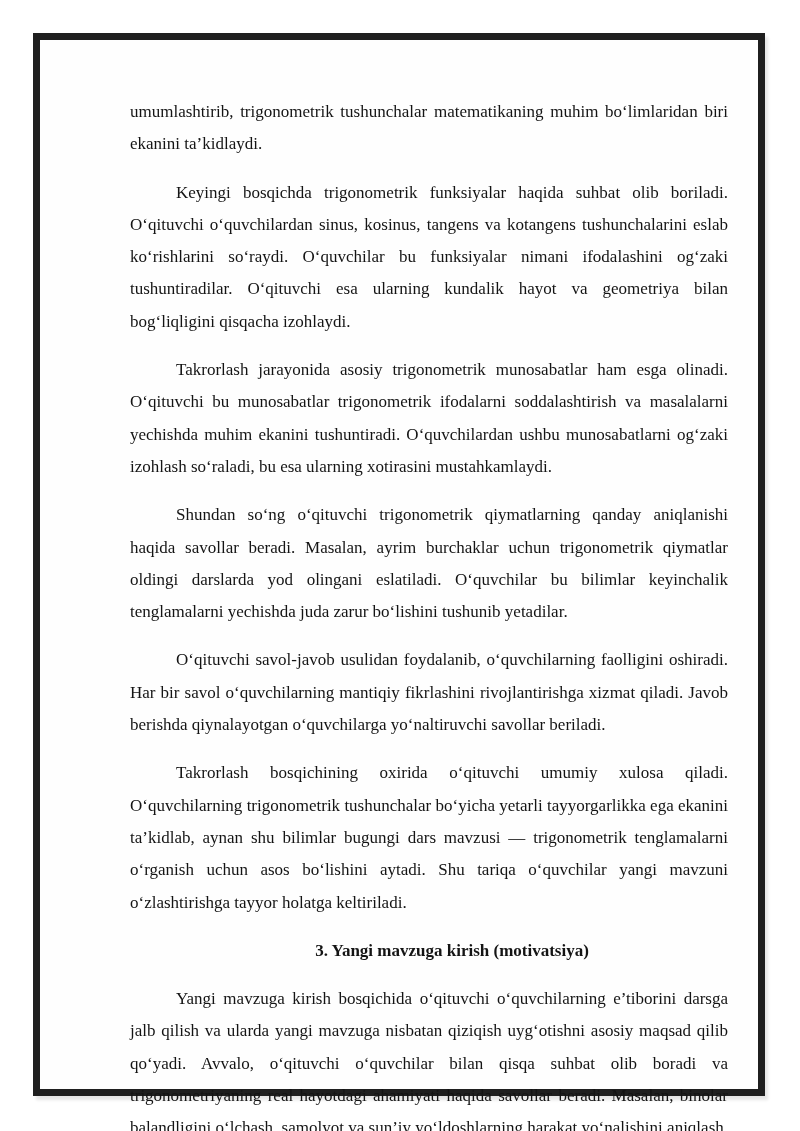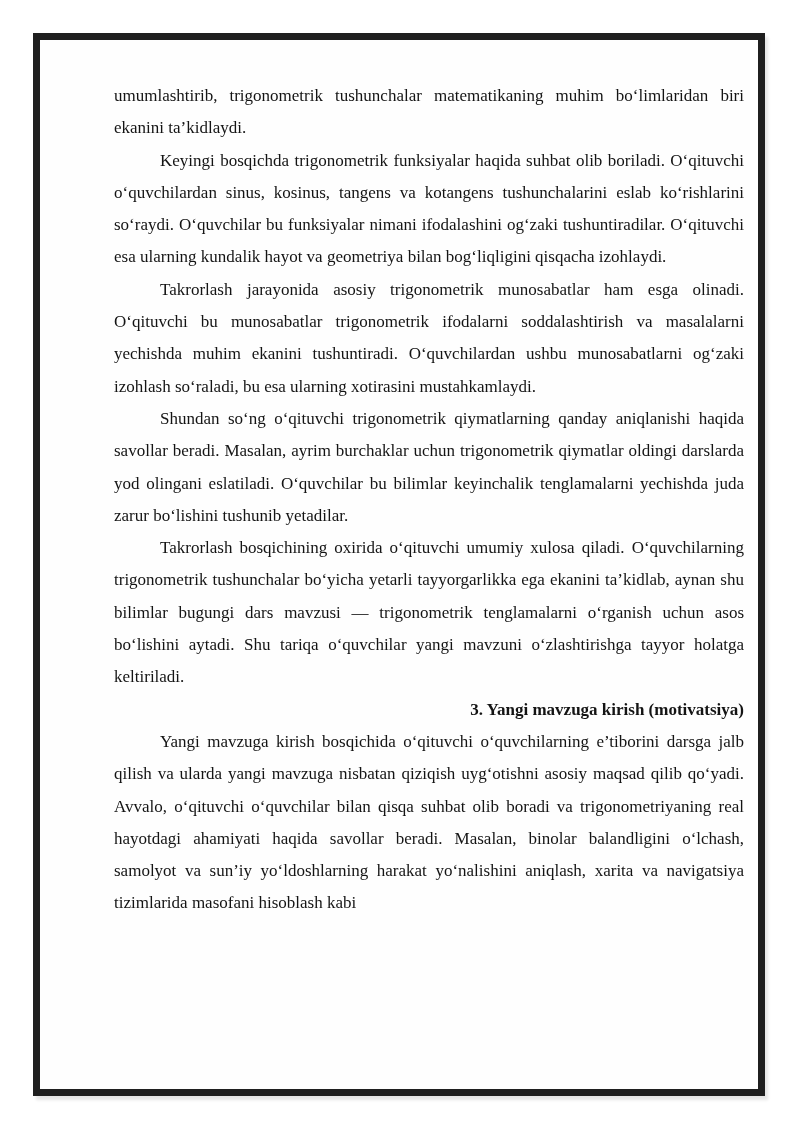--- a/index.html
+++ b/index.html
@@ -29,40 +29,41 @@
     position: absolute;
     left: 74px;
     top: 40px;
     width: 630px;
     font-size: 17px;
     line-height: 32.3px;
     color: #141414;
     text-align: justify;
   }
   p.para {
-    margin: 0;
+    margin: 16px;
     padding: 0;
     text-indent: 46px;
   }
   p.para.no-indent {
     text-indent: 0;
   }
   p.para.heading {
     font-weight: bold;
-    text-align: right;
+    text-align: center;
   }
 </style>
 </head>
 <body>
 
 <div>
   <div class="page-frame">
     <div class="text-block" id="text-block">
         <p class="para no-indent">umumlashtirib, trigonometrik tushunchalar matematikaning muhim bo‘limlaridan biri ekanini ta’kidlaydi.</p>
         <p class="para">Keyingi bosqichda trigonometrik funksiyalar haqida suhbat olib boriladi. O‘qituvchi o‘quvchilardan sinus, kosinus, tangens va kotangens tushunchalarini eslab ko‘rishlarini so‘raydi. O‘quvchilar bu funksiyalar nimani ifodalashini og‘zaki tushuntiradilar. O‘qituvchi esa ularning kundalik hayot va geometriya bilan bog‘liqligini qisqacha izohlaydi.</p>
         <p class="para">Takrorlash jarayonida asosiy trigonometrik munosabatlar ham esga olinadi. O‘qituvchi bu munosabatlar trigonometrik ifodalarni soddalashtirish va masalalarni yechishda muhim ekanini tushuntiradi. O‘quvchilardan ushbu munosabatlarni og‘zaki izohlash so‘raladi, bu esa ularning xotirasini mustahkamlaydi.</p>
         <p class="para">Shundan so‘ng o‘qituvchi trigonometrik qiymatlarning qanday aniqlanishi haqida savollar beradi. Masalan, ayrim burchaklar uchun trigonometrik qiymatlar oldingi darslarda yod olingani eslatiladi. O‘quvchilar bu bilimlar keyinchalik tenglamalarni yechishda juda zarur bo‘lishini tushunib yetadilar.</p>
+        <p class="para">O‘qituvchi savol-javob usulidan foydalanib, o‘quvchilarning faolligini oshiradi. Har bir savol o‘quvchilarning mantiqiy fikrlashini rivojlantirishga xizmat qiladi. Javob berishda qiynalayotgan o‘quvchilarga yo‘naltiruvchi savollar beriladi.</p>
         <p class="para">Takrorlash bosqichining oxirida o‘qituvchi umumiy xulosa qiladi. O‘quvchilarning trigonometrik tushunchalar bo‘yicha yetarli tayyorgarlikka ega ekanini ta’kidlab, aynan shu bilimlar bugungi dars mavzusi — trigonometrik tenglamalarni o‘rganish uchun asos bo‘lishini aytadi. Shu tariqa o‘quvchilar yangi mavzuni o‘zlashtirishga tayyor holatga keltiriladi.</p>
         <p class="para heading">3. Yangi mavzuga kirish (motivatsiya)</p>
         <p class="para">Yangi mavzuga kirish bosqichida o‘qituvchi o‘quvchilarning e’tiborini darsga jalb qilish va ularda yangi mavzuga nisbatan qiziqish uyg‘otishni asosiy maqsad qilib qo‘yadi. Avvalo, o‘qituvchi o‘quvchilar bilan qisqa suhbat olib boradi va trigonometriyaning real hayotdagi ahamiyati haqida savollar beradi. Masalan, binolar balandligini o‘lchash, samolyot va sun’iy yo‘ldoshlarning harakat yo‘nalishini aniqlash, xarita va navigatsiya tizimlarida masofani hisoblash kabi</p>
       </div>
   </div>
 </div>
 
 </body></html>

